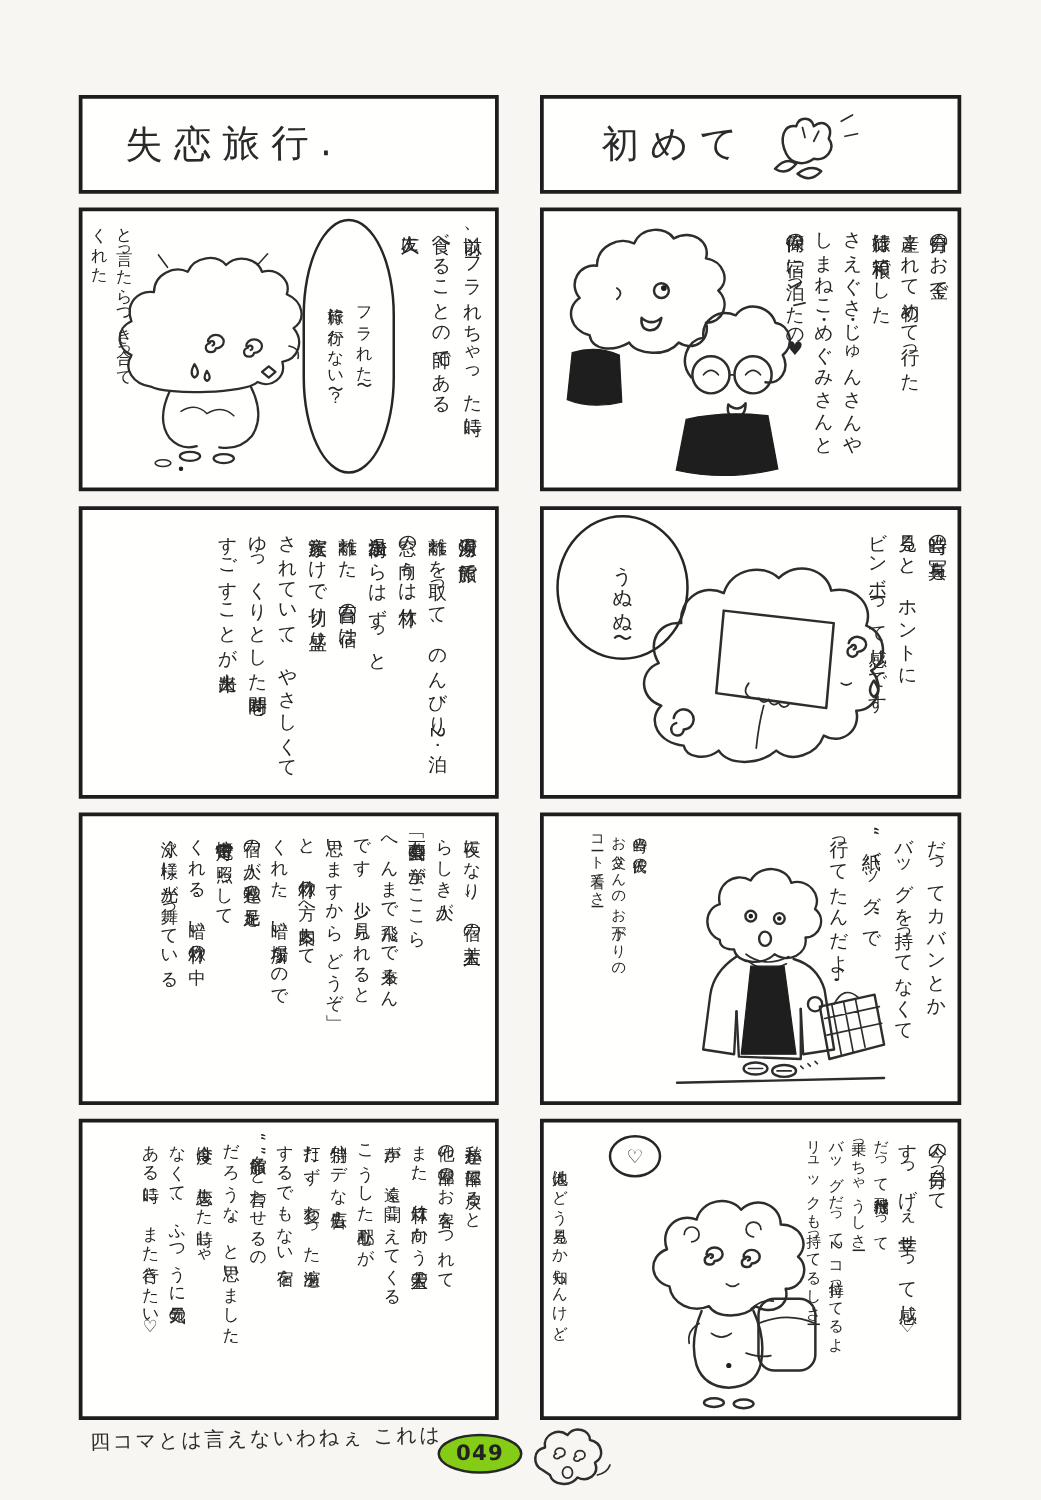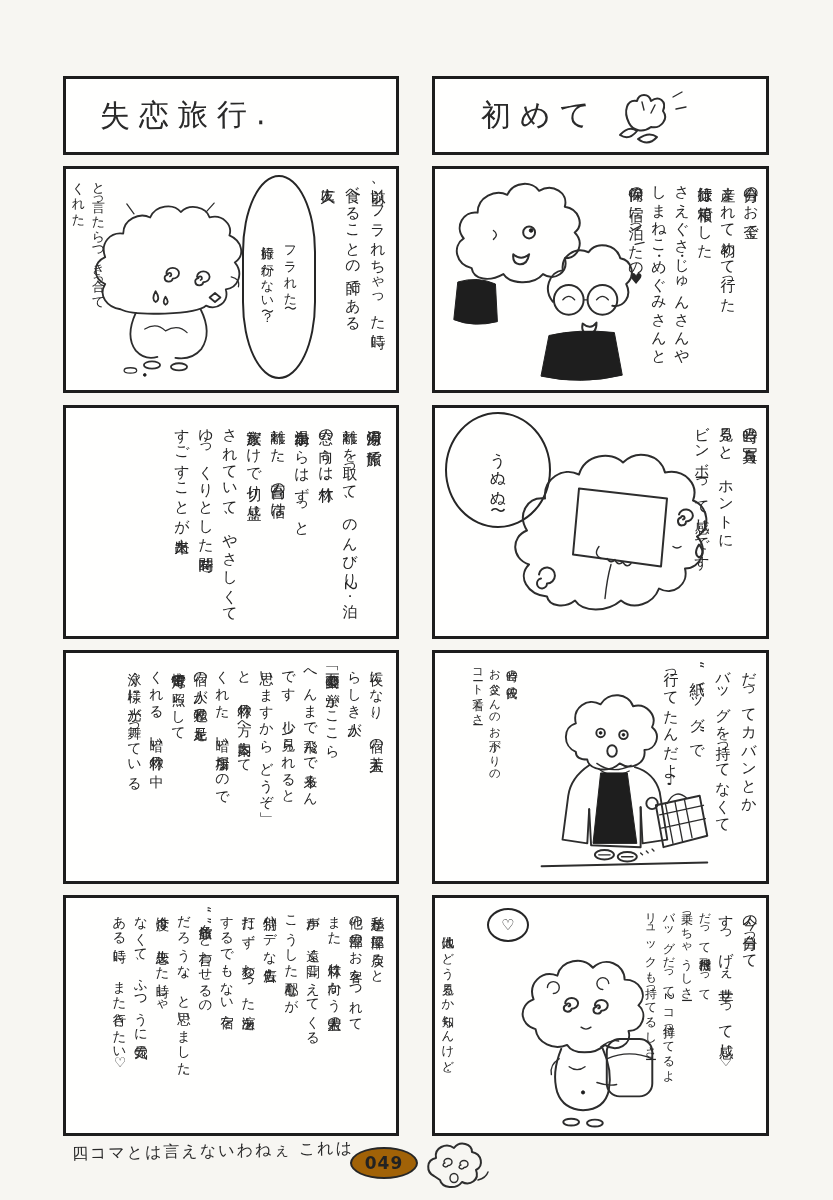--- a/index.html
+++ b/index.html
@@ -33,21 +33,21 @@
   .ink{stroke:#2d2d2d;stroke-width:2;fill:none;stroke-linecap:round;stroke-linejoin:round;}
   .ink-thin{stroke:#2d2d2d;stroke-width:1.4;fill:none;stroke-linecap:round;stroke-linejoin:round;}
   .ink-fill{fill:#1e1e1e;stroke:#1e1e1e;stroke-width:1;}
   .footer-note{
     position:absolute;font-size:16px;letter-spacing:2px;color:#2a2a2a;
     transform:rotate(-1.2deg);white-space:nowrap;
   }
   .page-oval{
     position:absolute;border:2.5px solid #262626;border-radius:50%;
     display:flex;align-items:center;justify-content:center;
-    font-size:17px;letter-spacing:1px;color:#222;background:#a16207;
+    font-size:17px;letter-spacing:1px;color:#222;background:#84cc16;
     box-sizing:border-box;font-weight:bold;
   }
   .f15{font-size:15px;line-height:25px;}
   .f15b{font-size:15px;line-height:24px;}
   .f14{font-size:14px;line-height:22px;}
   .f135{font-size:13.5px;line-height:21.5px;}
   .f13{font-size:13px;line-height:20px;}
   .big{font-size:15px;line-height:24px;}
   .sm{font-size:12px;line-height:18px;}
 </style>

